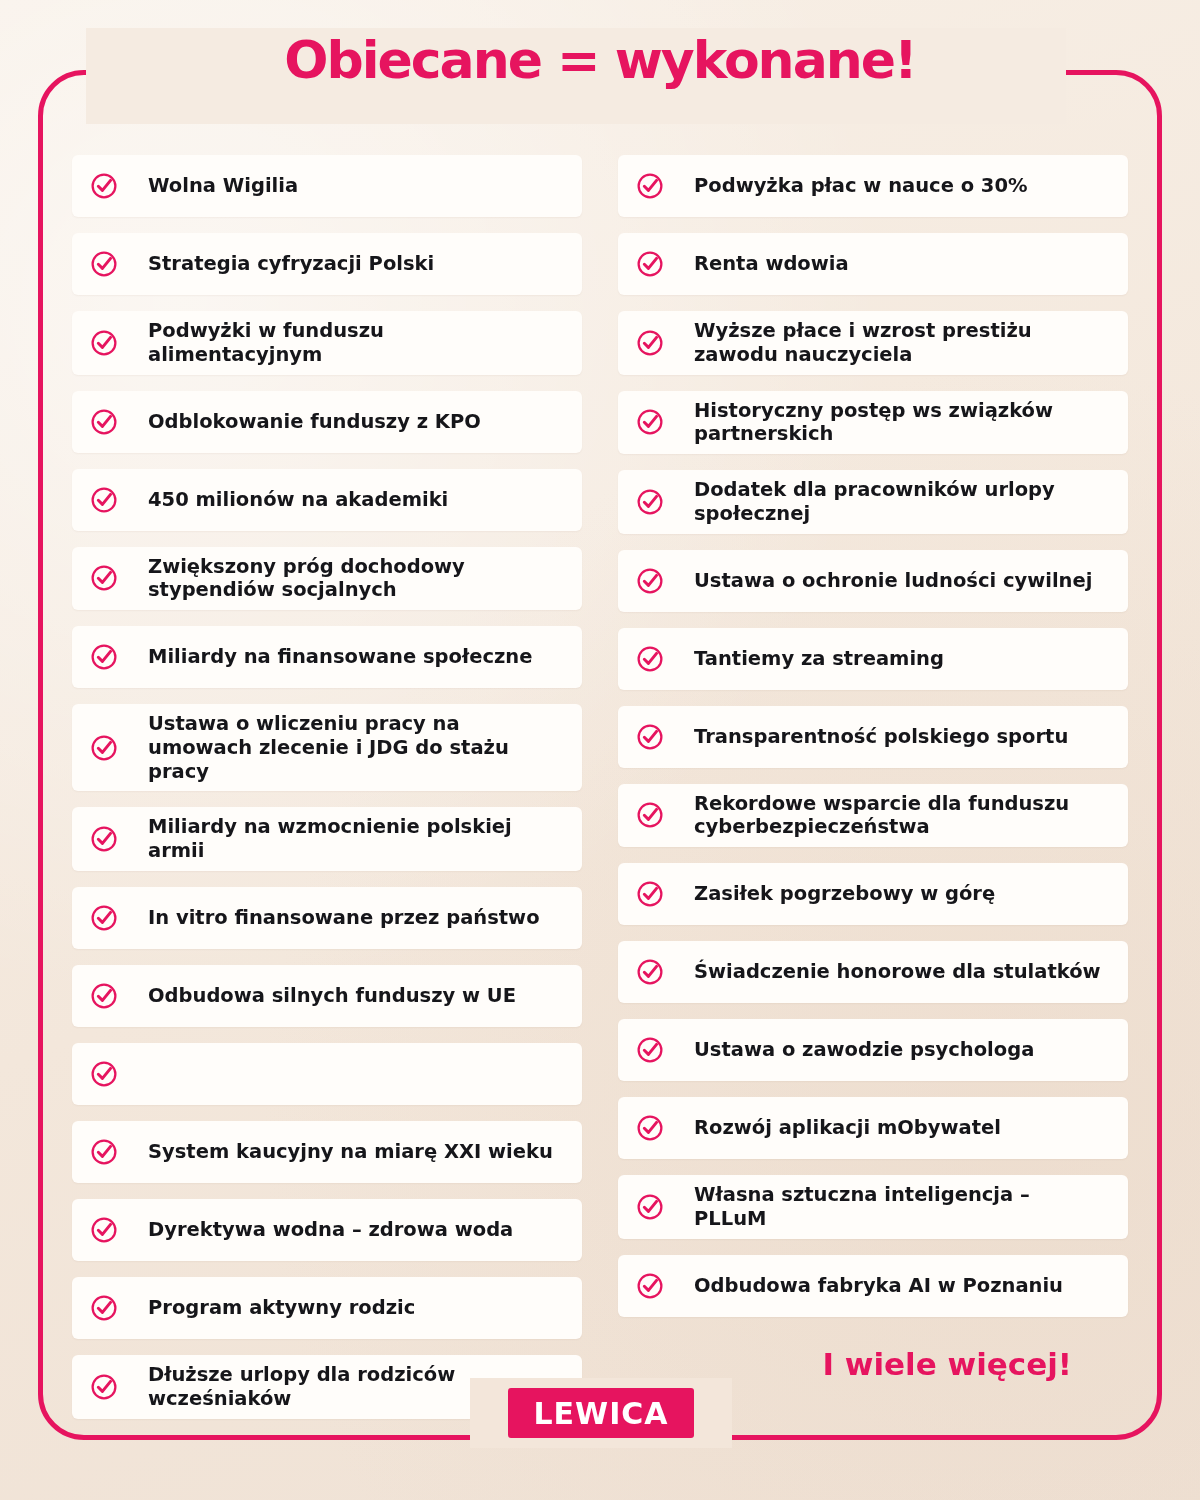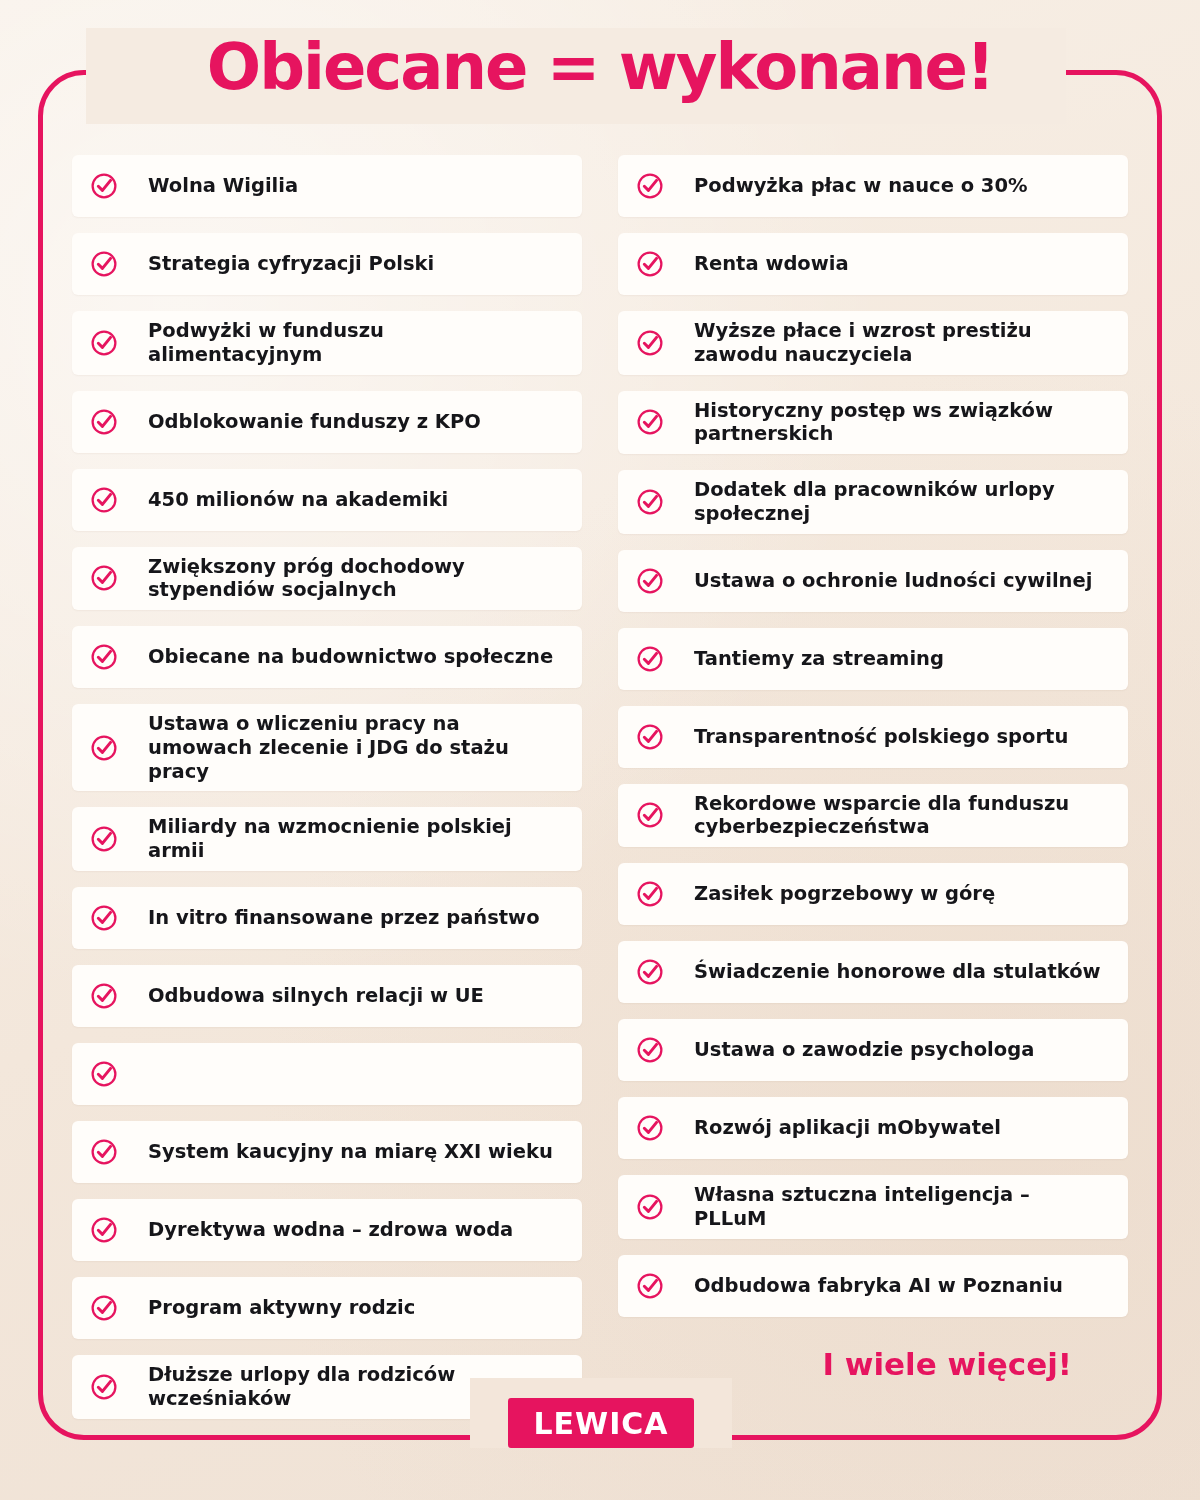--- a/index.html
+++ b/index.html
@@ -48,42 +48,42 @@
   }
 
   .headline {
     position: absolute;
     left: 0;
     top: 30px;
     width: 1200px;
     text-align: center;
     font-family: "DejaVu Sans", sans-serif;
     font-weight: 700;
-    font-size: 64px;
+    font-size: 52px;
     letter-spacing: -2px;
     color: #e6145f;
     z-index: 5;
     white-space: nowrap;
   }
 
   
   .logo-gap {
     position: absolute;
     left: 470px;
     bottom: 52px;
     width: 262px;
     height: 70px;
     background: #f3e6da;
     z-index: 4;
   }
 
   .logo {
     position: absolute;
     left: 508px;
-    bottom: 52px;
+    bottom: 62px;
     width: 186px;
     height: 50px;
     background: #e6145f;
     border-radius: 3px;
     z-index: 6;
     display: flex;
     align-items: center;
     justify-content: center;
   }
 
@@ -200,21 +200,21 @@
             <circle cx="16" cy="16" r="13" fill="none" stroke="#e6145f" stroke-width="2.6"></circle>
             <path d="M9.5 16.3 L14.2 21 L23.5 9.5" fill="none" stroke="#e6145f" stroke-width="3.4" stroke-linecap="round" stroke-linejoin="round"></path>
           </svg></span>
         <span class="item-label">Zwiększony próg dochodowy stypendiów socjalnych</span>
       </div>
       <div class="item">
         <span class="check-icon"><svg viewBox="0 0 32 32" width="28" height="28" aria-hidden="true">
             <circle cx="16" cy="16" r="13" fill="none" stroke="#e6145f" stroke-width="2.6"></circle>
             <path d="M9.5 16.3 L14.2 21 L23.5 9.5" fill="none" stroke="#e6145f" stroke-width="3.4" stroke-linecap="round" stroke-linejoin="round"></path>
           </svg></span>
-        <span class="item-label">Obiecane na budownictwo społeczne</span>
+        <span class="item-label">Miliardy na finansowane społeczne</span>
       </div>
       <div class="item">
         <span class="check-icon"><svg viewBox="0 0 32 32" width="28" height="28" aria-hidden="true">
             <circle cx="16" cy="16" r="13" fill="none" stroke="#e6145f" stroke-width="2.6"></circle>
             <path d="M9.5 16.3 L14.2 21 L23.5 9.5" fill="none" stroke="#e6145f" stroke-width="3.4" stroke-linecap="round" stroke-linejoin="round"></path>
           </svg></span>
         <span class="item-label">Ustawa o wliczeniu pracy na umowach zlecenie i JDG do stażu pracy</span>
       </div>
       <div class="item">
         <span class="check-icon"><svg viewBox="0 0 32 32" width="28" height="28" aria-hidden="true">
@@ -228,21 +228,21 @@
             <circle cx="16" cy="16" r="13" fill="none" stroke="#e6145f" stroke-width="2.6"></circle>
             <path d="M9.5 16.3 L14.2 21 L23.5 9.5" fill="none" stroke="#e6145f" stroke-width="3.4" stroke-linecap="round" stroke-linejoin="round"></path>
           </svg></span>
         <span class="item-label">In vitro finansowane przez państwo</span>
       </div>
       <div class="item">
         <span class="check-icon"><svg viewBox="0 0 32 32" width="28" height="28" aria-hidden="true">
             <circle cx="16" cy="16" r="13" fill="none" stroke="#e6145f" stroke-width="2.6"></circle>
             <path d="M9.5 16.3 L14.2 21 L23.5 9.5" fill="none" stroke="#e6145f" stroke-width="3.4" stroke-linecap="round" stroke-linejoin="round"></path>
           </svg></span>
-        <span class="item-label">Odbudowa silnych relacji w UE</span>
+        <span class="item-label">Odbudowa silnych funduszy w UE</span>
       </div>
       <div class="item">
         <span class="check-icon"><svg viewBox="0 0 32 32" width="28" height="28" aria-hidden="true">
             <circle cx="16" cy="16" r="13" fill="none" stroke="#e6145f" stroke-width="2.6"></circle>
             <path d="M9.5 16.3 L14.2 21 L23.5 9.5" fill="none" stroke="#e6145f" stroke-width="3.4" stroke-linecap="round" stroke-linejoin="round"></path>
           </svg></span>
       </div>
       <div class="item">
         <span class="check-icon"><svg viewBox="0 0 32 32" width="28" height="28" aria-hidden="true">
             <circle cx="16" cy="16" r="13" fill="none" stroke="#e6145f" stroke-width="2.6"></circle>

